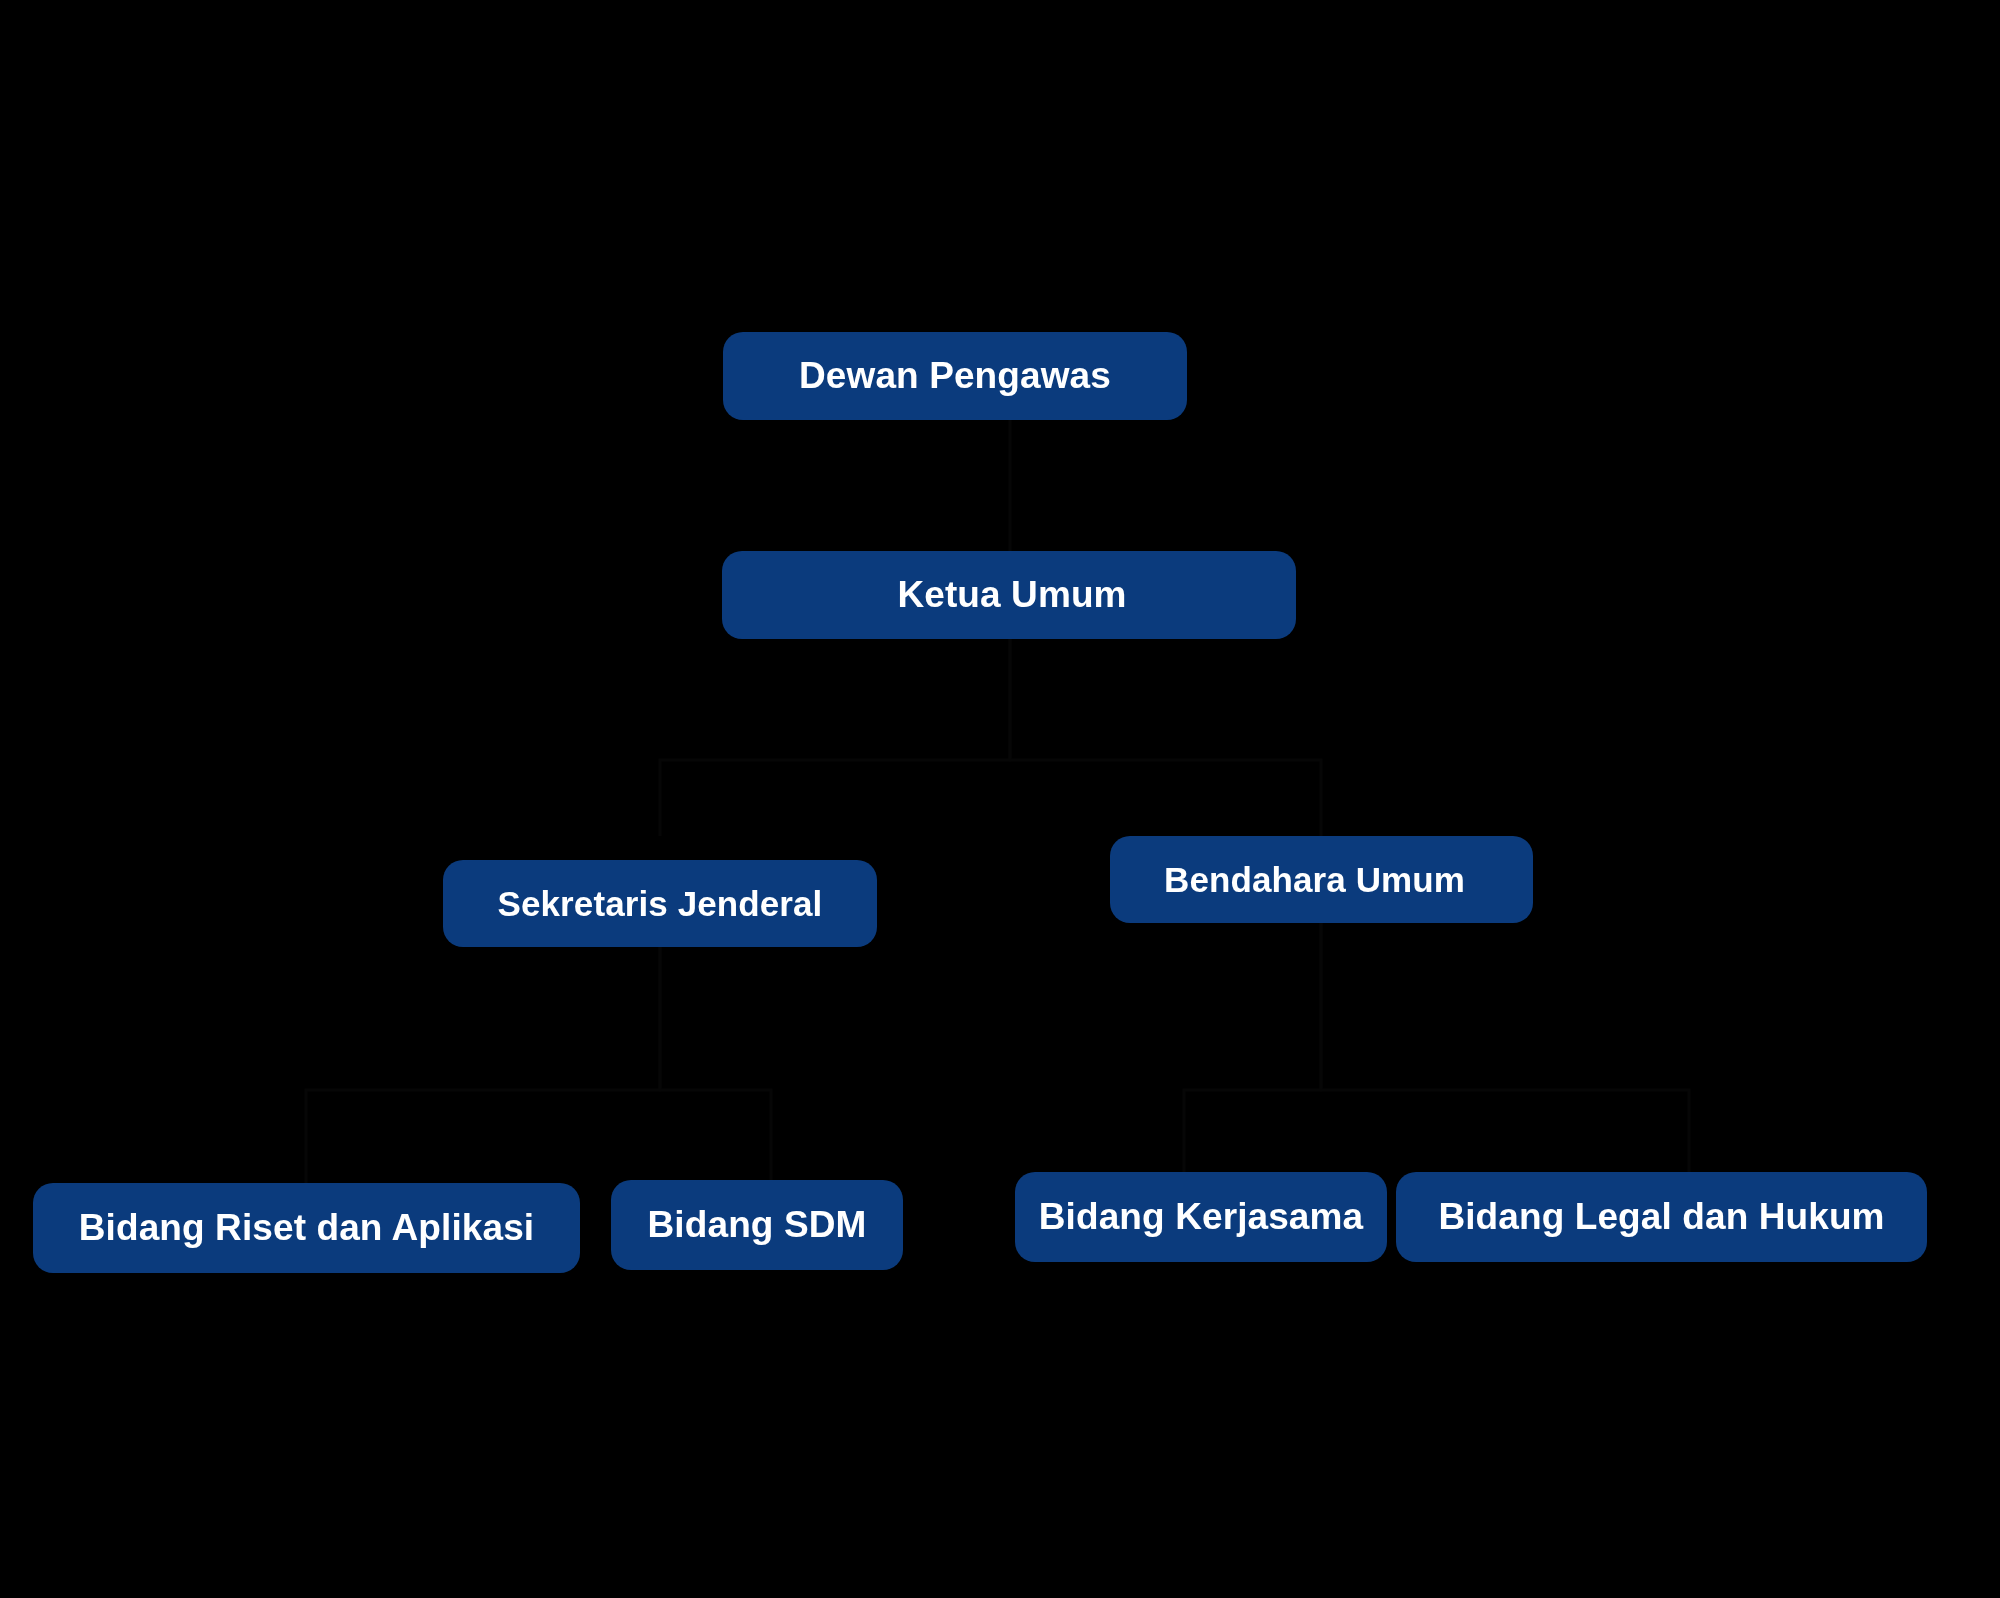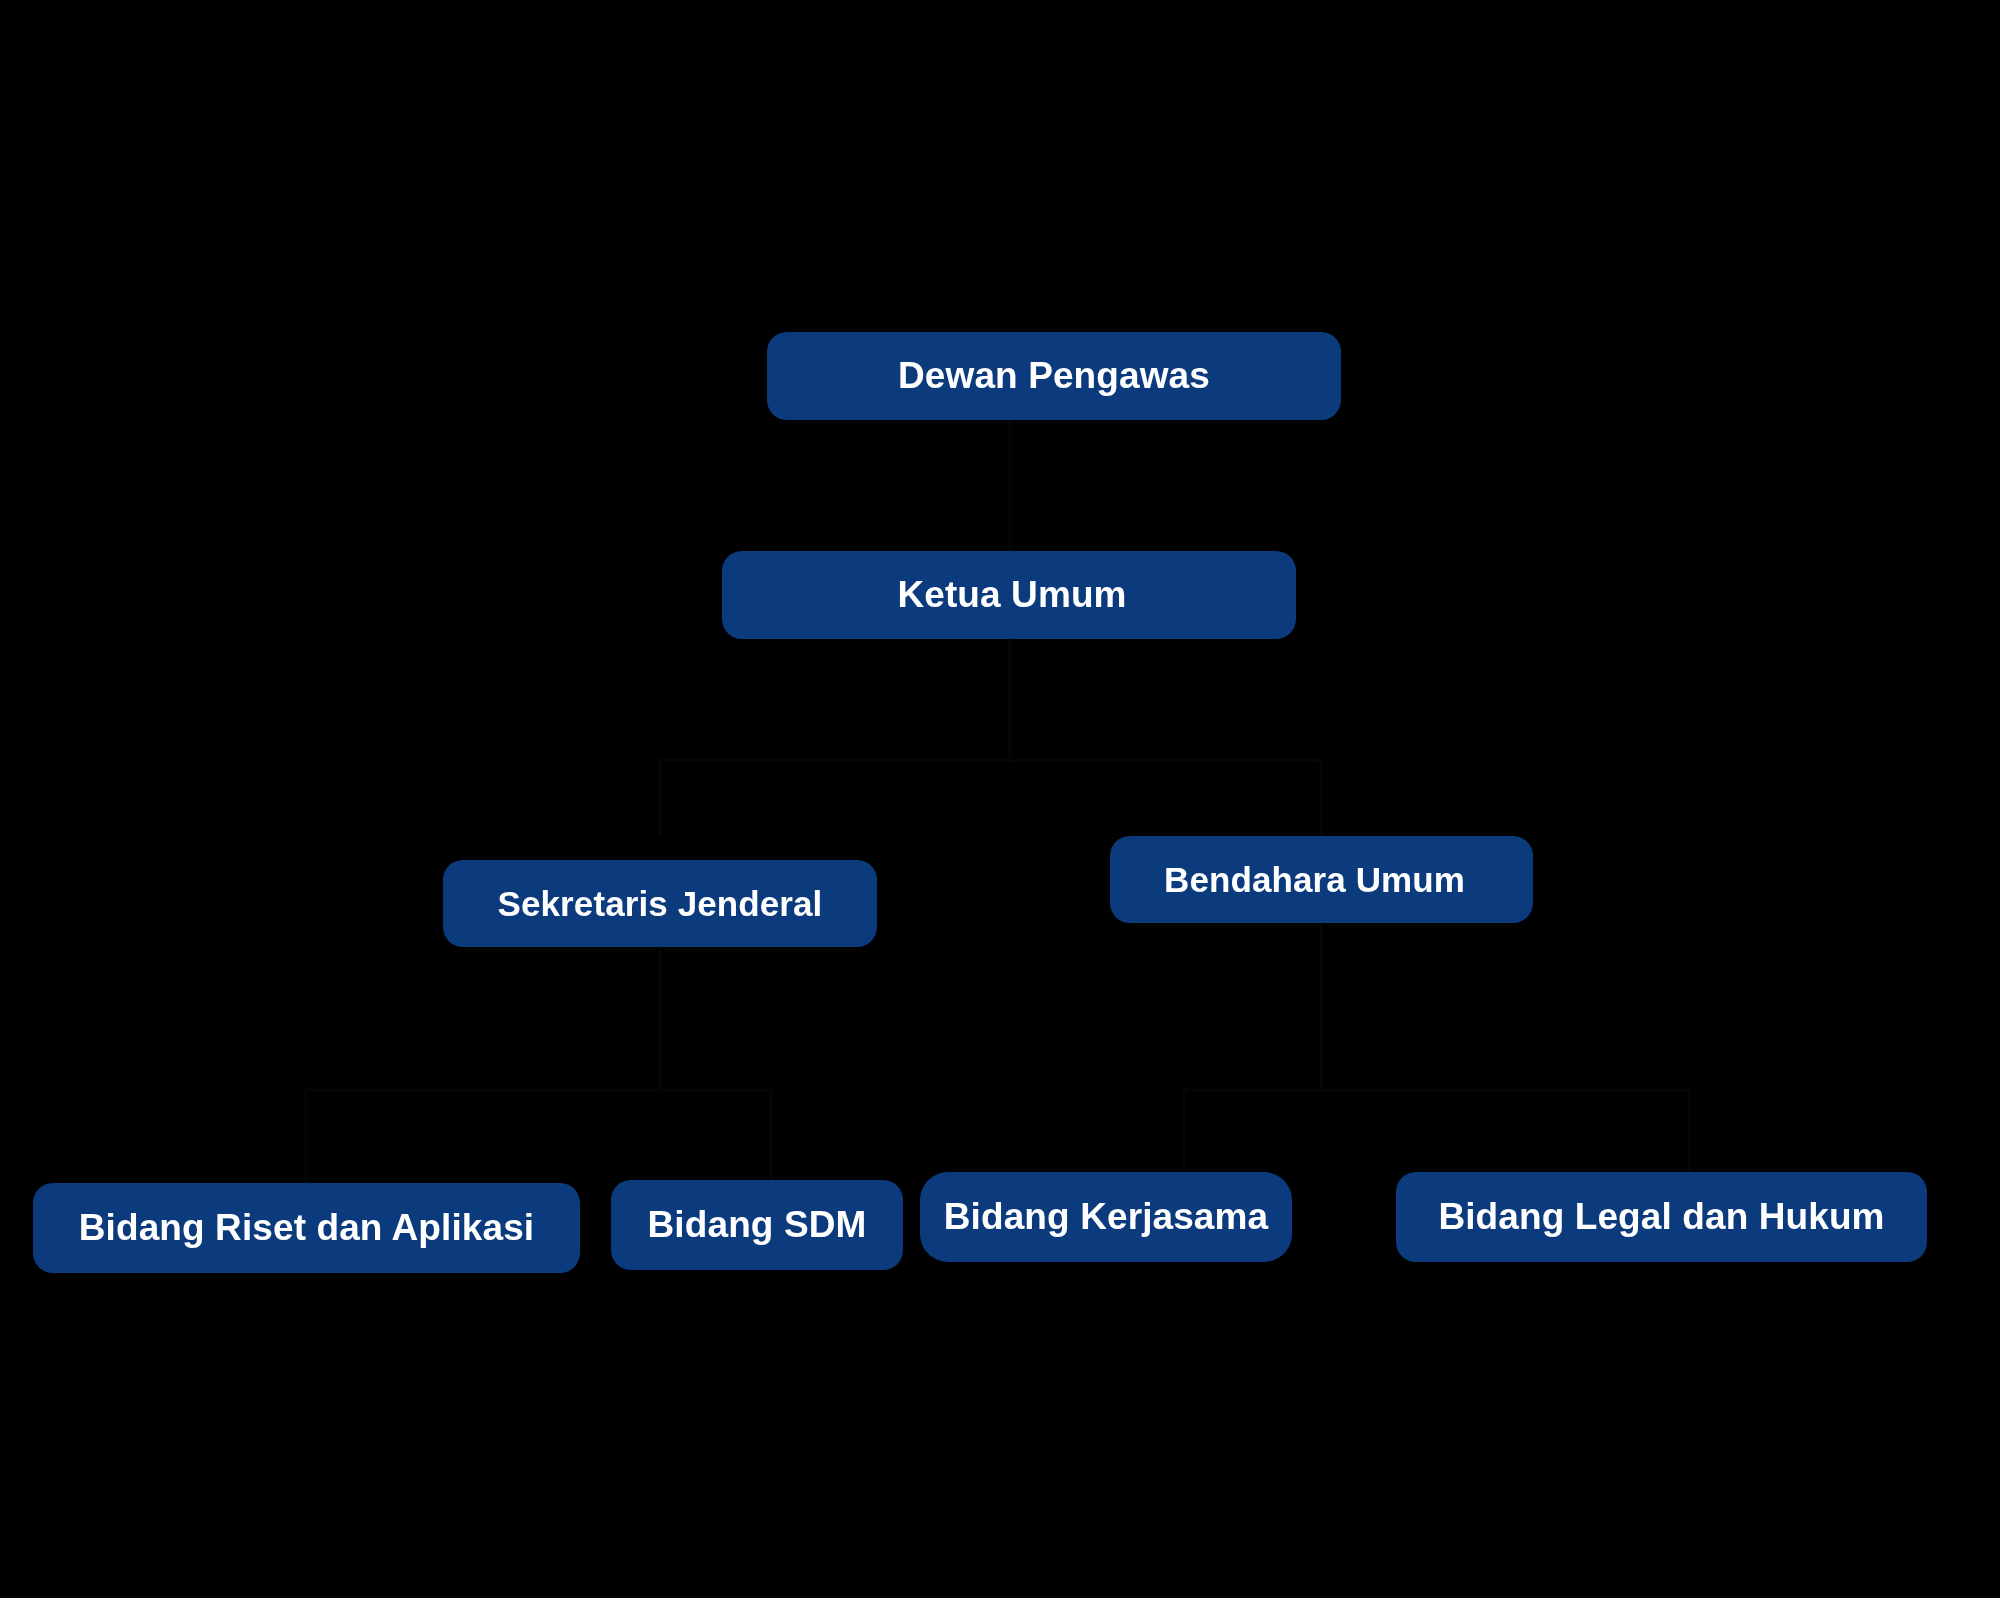--- a/index.html
+++ b/index.html
@@ -43,23 +43,22 @@
     font-weight: bold;
     letter-spacing: 0.1px;
     text-align: center;
     white-space: nowrap;
     padding: 0 26px;
   }
 
   
   .node-dewan-pengawas {
     left: 723px;  top: 332px;
-    width: 574px; height: 88px;
+    width: 464px; height: 88px;
     font-size: 37px;
-    margin-left: 44px;
   }
 
   
   .node-ketua-umum {
     left: 722px;  top: 551px;
     width: 574px; height: 88px;
     font-size: 37px;
     padding-left: 32px;
   }
 
@@ -82,24 +81,23 @@
     left: 33px;   top: 1183px;
     width: 547px; height: 90px;
     font-size: 37px;
   }
   .node-bidang-sdm {
     left: 611px;  top: 1180px;
     width: 292px; height: 90px;
     font-size: 37px;
   }
   .node-bidang-kerjasama {
-    left: 920px;  top: 1172px;
+    left: 1015px;  top: 1172px;
     width: 372px; height: 90px;
     font-size: 37px;
-    border-radius: 28px;
   }
   .node-bidang-legal {
     left: 1396px; top: 1172px;
     width: 531px; height: 90px;
     font-size: 37px;
   }
 
   .connector-line { stroke: #060606; stroke-width: 3; fill: none; }
 </style>
 </head>

